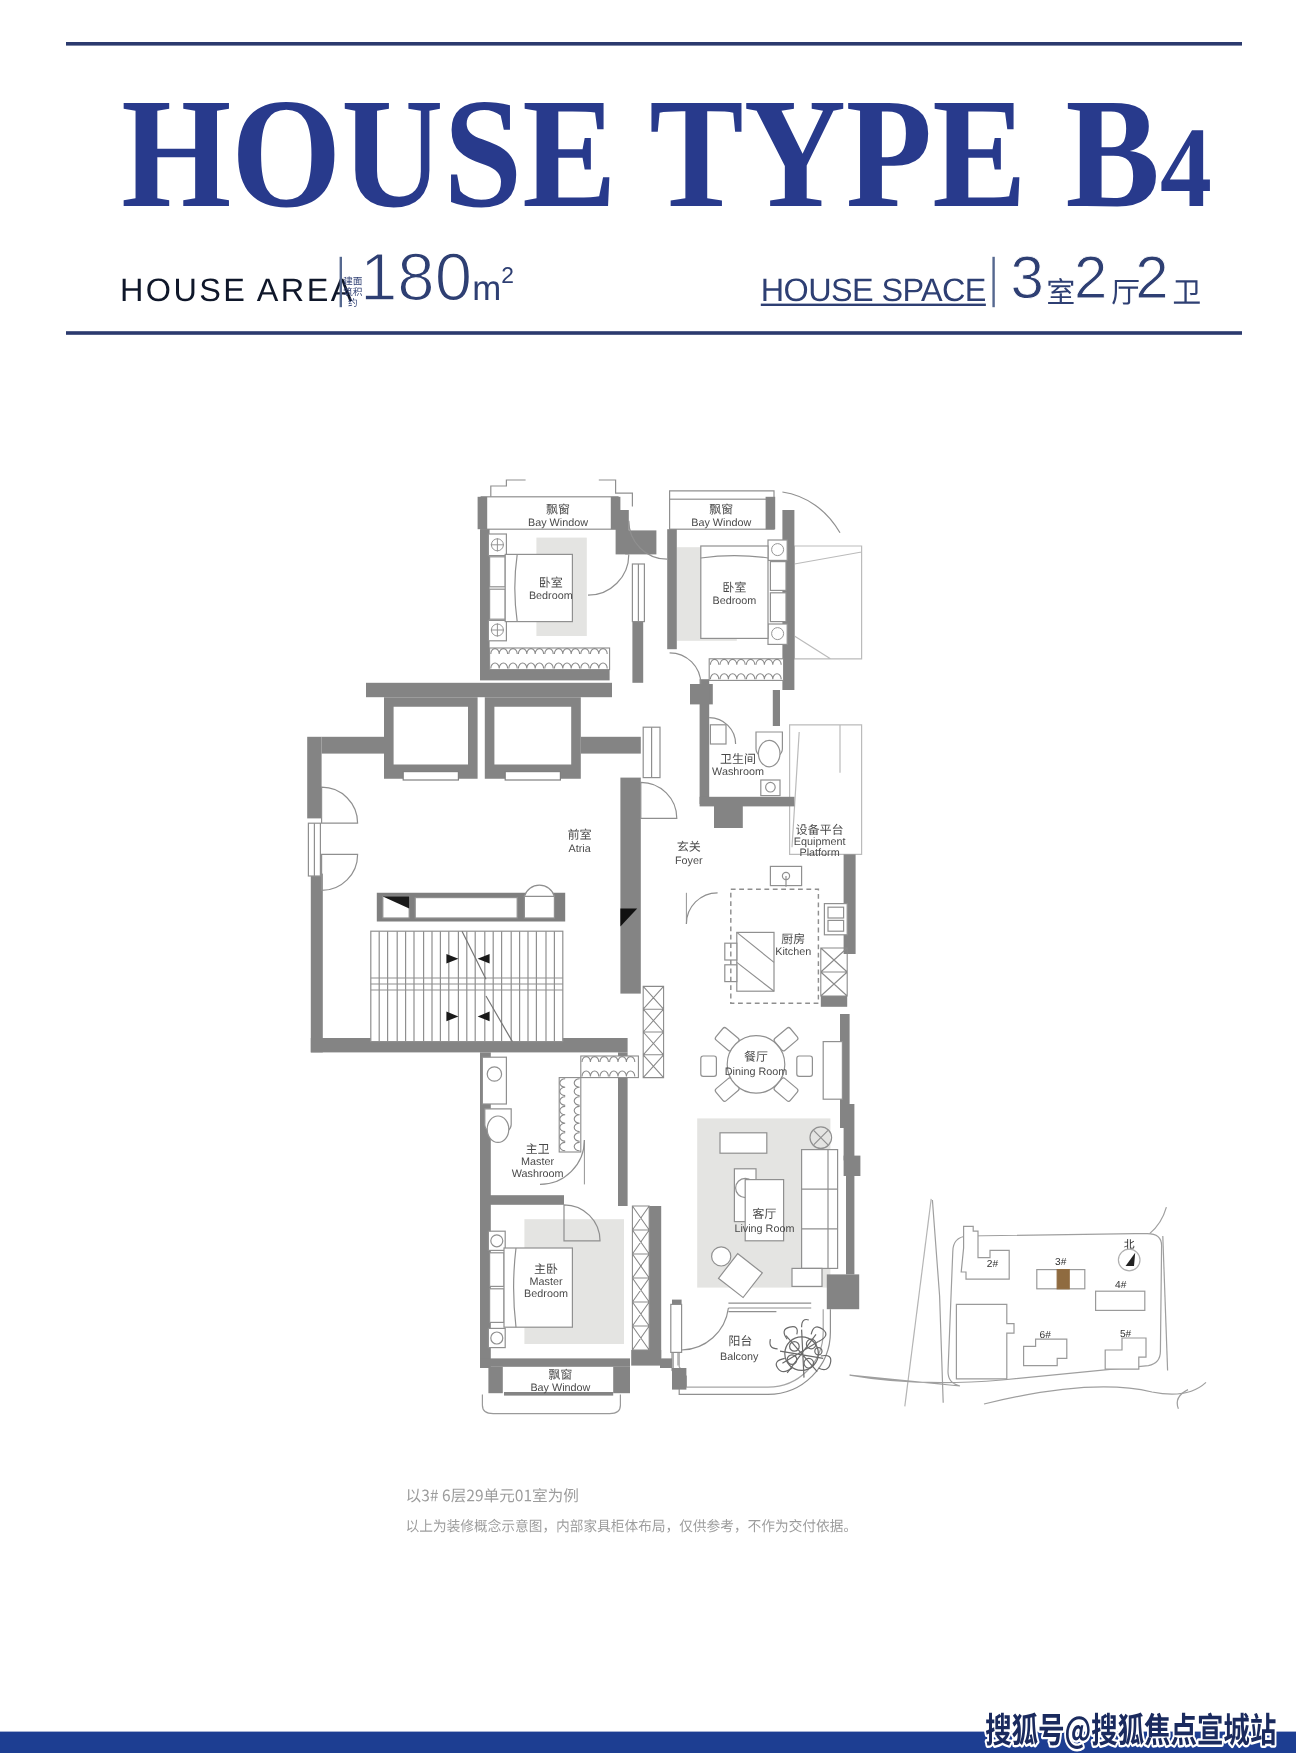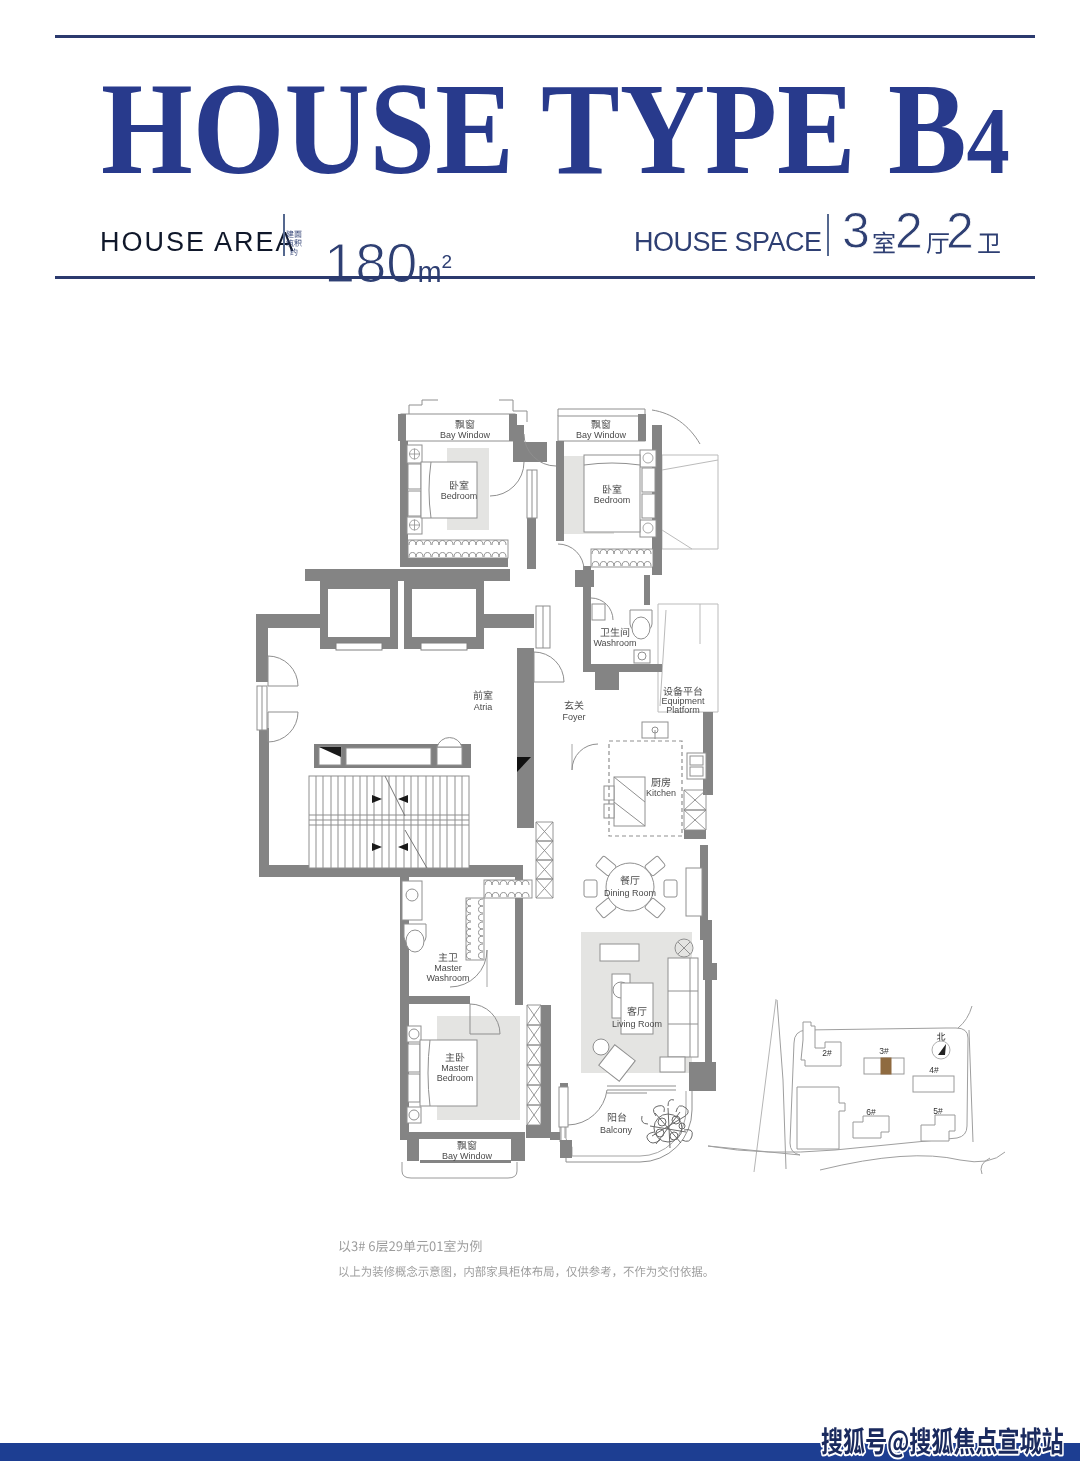--- a/index.html
+++ b/index.html
@@ -5,23 +5,23 @@
   html,body{margin:0;padding:0;}
   body{width:1080px;height:1461px;position:relative;background:#ffffff;overflow:hidden;
        font-family:"Liberation Sans",sans-serif;}
   .rule{position:absolute;background:#2b3a6e;}
   #title{position:absolute;left:101px;top:63px;line-height:1;transform:scaleX(0.90);transform-origin:left top;
          font-family:"Liberation Serif",serif;font-weight:bold;
          color:#283a8c;font-size:131px;letter-spacing:0px;white-space:nowrap;}
   #title .sp{display:inline-block;width:36px;}
   #title .four{font-size:96px;}
   #arealabel{position:absolute;left:100px;top:229px;line-height:1;font-size:27px;letter-spacing:2px;color:#0f172a;}
-  #spacelabel{position:absolute;left:634px;top:229px;line-height:1;font-size:27px;letter-spacing:-0.5px;color:#2e3f73;}
+  #spacelabel{position:absolute;left:634px;top:229px;line-height:1;font-size:27px;letter-spacing:-0.5px;color:#2e3f73;text-decoration:underline;}
   .vdiv{position:absolute;width:2px;background:#55688f;}
-  #num180{position:absolute;left:324px;top:203px;line-height:1;font-size:56px;color:#2e3f73;margin-top:32px;}
+  #num180{position:absolute;left:300px;top:203px;line-height:1;font-size:56px;color:#2e3f73;}
   #num180 .dig{-webkit-text-stroke:1.2px #ffffff;}
   #num180 .m2{font-size:29px;}
   #num180 .sup{font-size:19px;vertical-align:14px;}
   .dig322{position:absolute;top:206px;line-height:1;font-size:50px;-webkit-text-stroke:0.8px #ffffff;color:#2e3f73;}
   #botbar{position:absolute;left:0;top:1443px;width:1080px;height:18px;background:#1d3e92;}
 </style>
 </head>
 <body>
   <div class="rule" style="left:55px;top:35px;width:980px;height:3px;"></div>
   <div id="title">HOUSE TYPE<span class="sp"></span>B<span class="four">4</span></div>

